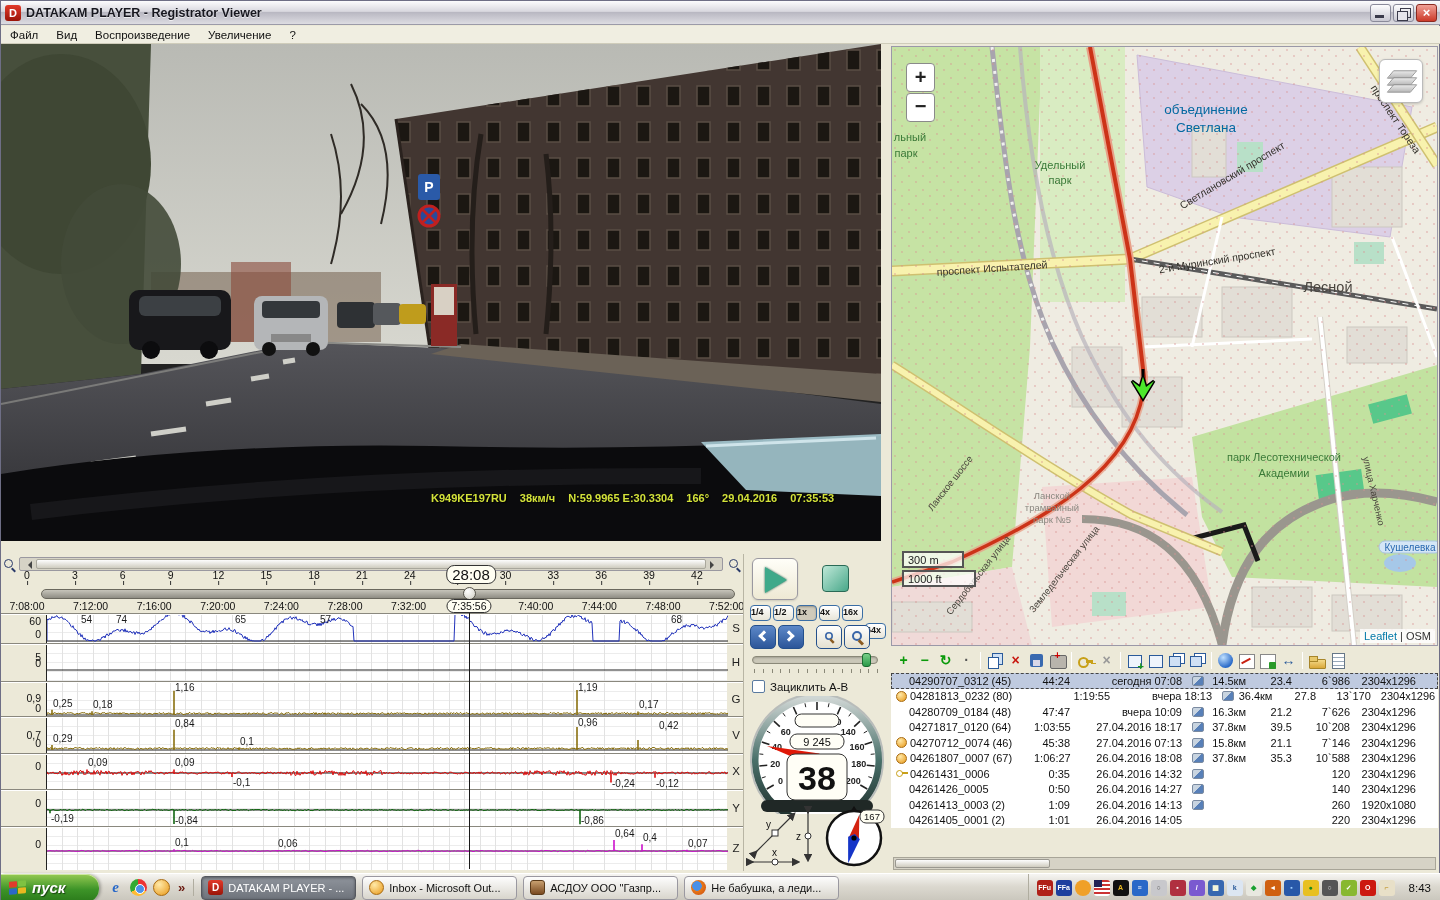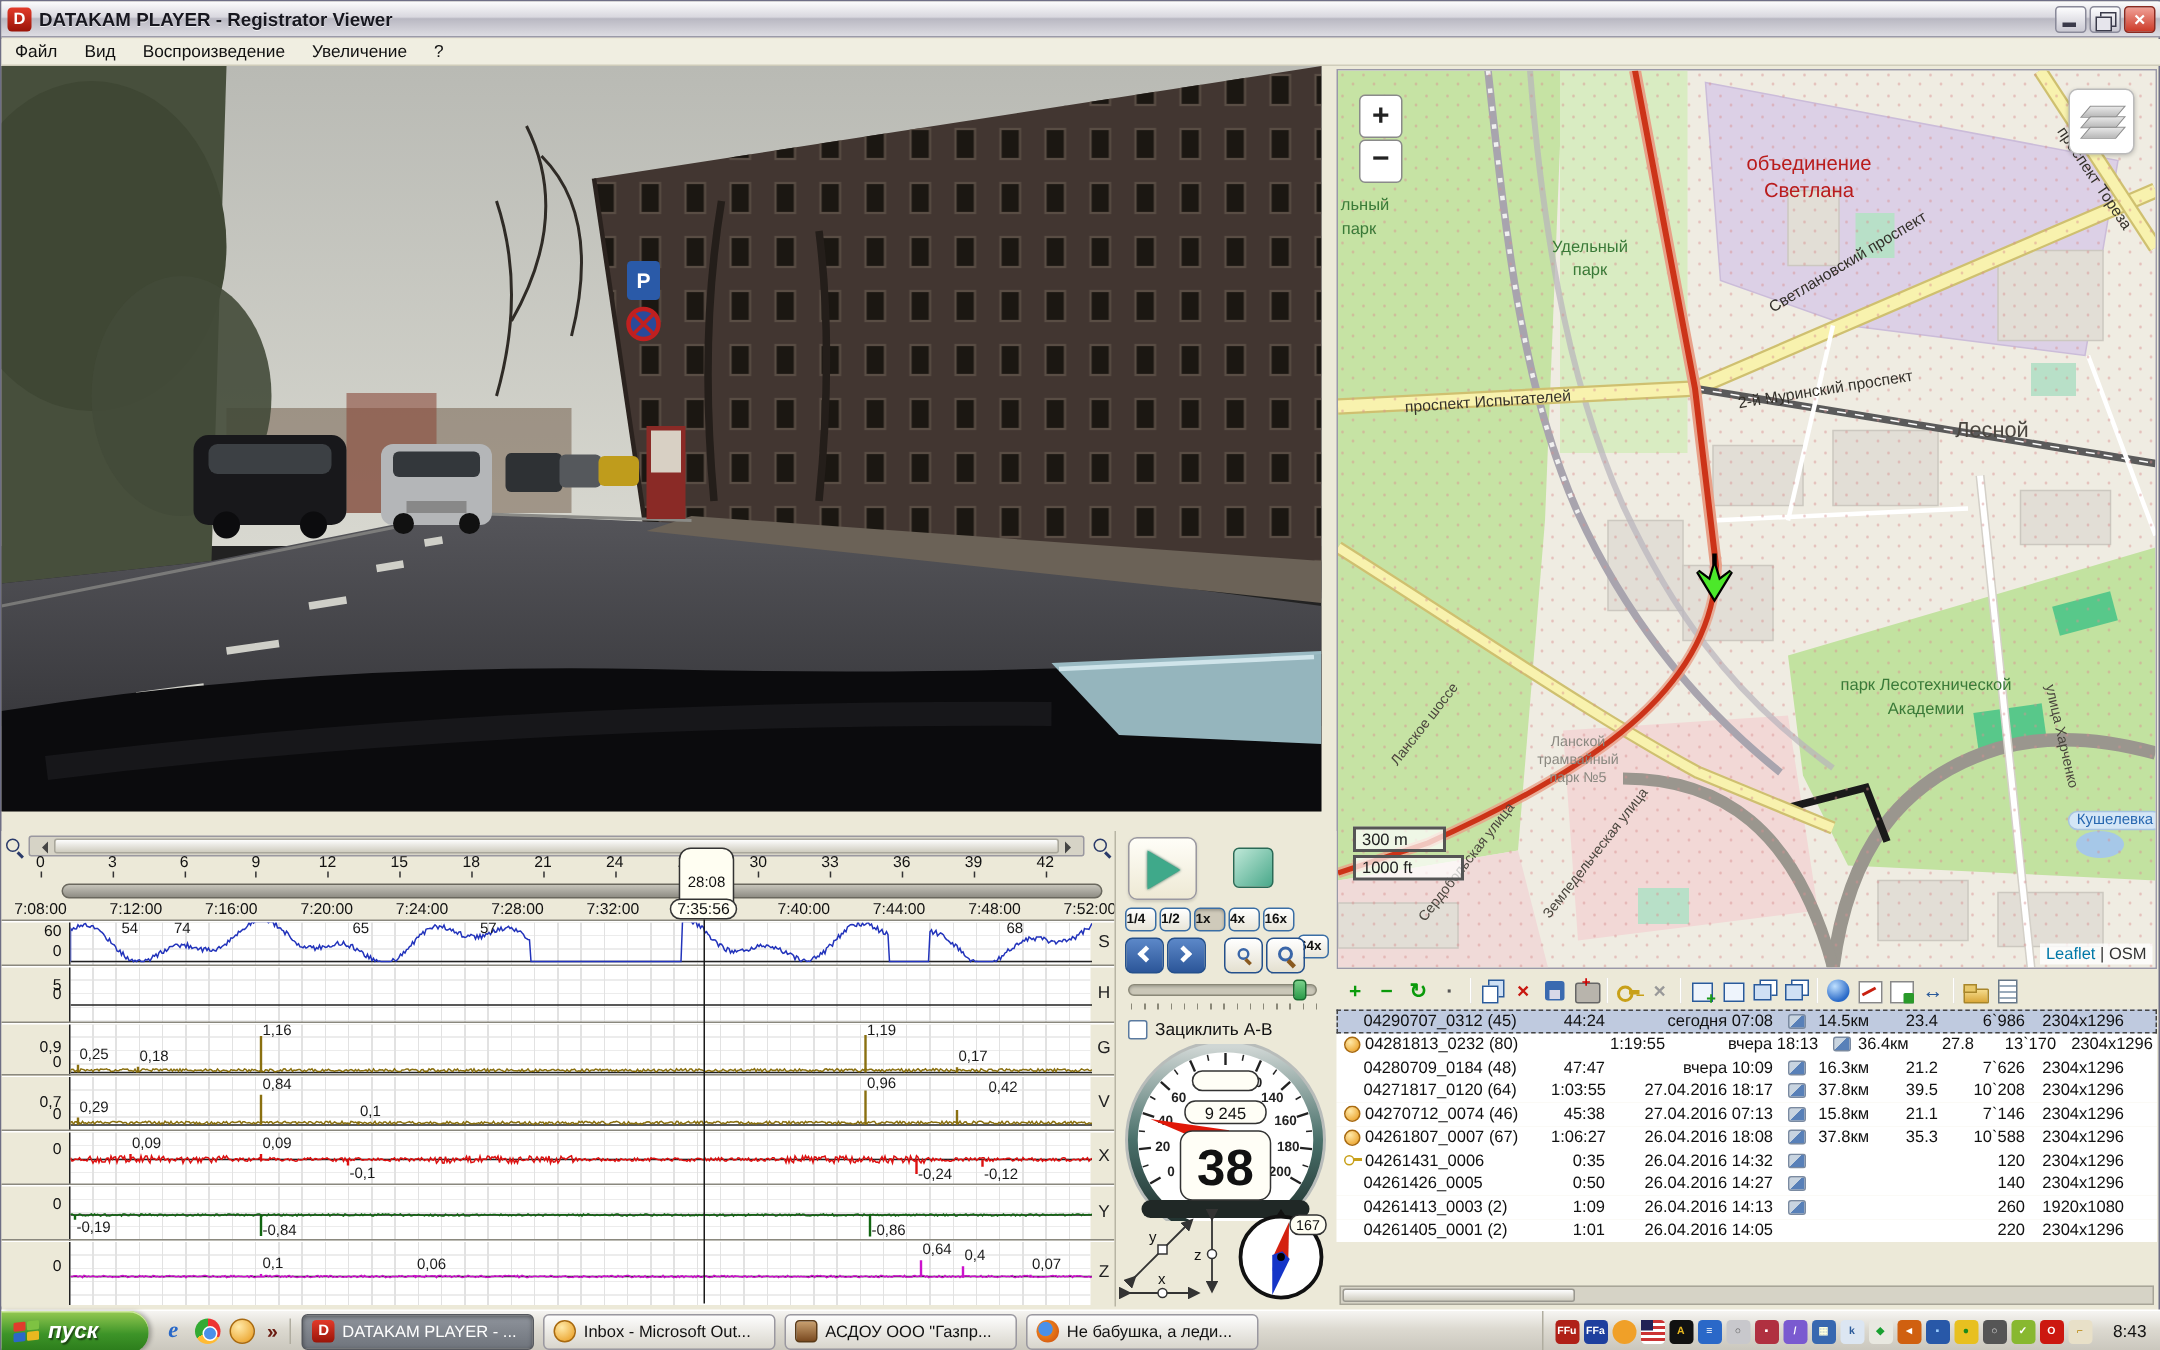--- a/index.html
+++ b/index.html
@@ -20,21 +20,21 @@
 #menubar span{font-size:11.5px;color:#111;padding:0 9px}
 
 #video{left:0;top:43px;width:880px;height:497px;background:#222;overflow:hidden}
 #overlay{position:absolute;left:430px;top:447px;width:450px;color:#d3e23a;font:bold 11px/14px "Liberation Mono",monospace;text-shadow:1px 1px 1px #000;display:flex;gap:13px;white-space:nowrap}
 
 #map{left:890px;top:45px;width:547px;height:600px;background:#efece2;overflow:hidden;border:1px solid #9a98a8}
 .ml{position:absolute;white-space:nowrap;transform:translate(-50%,-50%)}
 .ml.road{font-size:10.5px;color:#33302a}
 .ml.road-sm{font-size:9.5px;color:#4a463e}
 .ml.park{color:#3a7a38;font-size:11px}
-.ml.area{color:#b91c1c;font-size:13.5px}
+.ml.area{color:#0369a1;font-size:13.5px}
 .ml.district{color:#4a4640;font-size:14.5px}
 .ml.small{color:#8a8880;font-size:9.5px}
 .ml.station{color:#2868b0;background:#d4e6f6;border:1px solid #a8c4e0;border-radius:7px;padding:0 5px;font-size:10px}
 .mapbtn{position:absolute;background:#fff;border:1px solid #8a8a8a;border-radius:4px;text-align:center;font-weight:bold;color:#222}
 #layersbtn{right:14px;top:12px;width:44px;height:44px;border-radius:6px;border-color:#bbb;box-shadow:0 1px 3px #0003}
 .layerglyph{position:absolute;left:10px;width:24px;height:13px;background:linear-gradient(180deg,#e8e8e8,#b8b8b8);border:1px solid #909090;transform:skewX(-40deg) scaleY(.62)}
 #scalebox{left:10px;bottom:58px}
 .scale{border:2px solid #555;border-top:none;background:#ffffffb8;font-size:11px;color:#222;padding:0 4px;height:17px;line-height:15px;border-top:2px solid #555}
 #attrib{position:absolute;right:2px;bottom:2px;background:#ffffffcc;font-size:11px;padding:1px 4px;color:#333}
 #attrib b{color:#0078a8;font-weight:normal}
@@ -43,21 +43,21 @@
 .mag{position:absolute;width:9px;height:9px;border:1.6px solid #2a3a6a;border-radius:50%}
 .mag::after{content:"";position:absolute;right:-4px;bottom:-4px;width:5px;height:2px;background:#2a3a6a;transform:rotate(45deg)}
 #scrolltrack{left:18px;top:3px;width:704px;height:14px;background:#d6d3c6;border:1px solid #9a98a0;border-radius:2px}
 #scrollthumb{left:16px;top:1px;width:670px;height:10px;background:linear-gradient(180deg,#fdfdfd,#cfccbf);border:1px solid #a9a79c;border-radius:2px}
 .sarrow{position:absolute;top:3px;width:0;height:0;border:4px solid transparent}
 .tick{position:absolute;font-size:10.5px;color:#111;transform:translateX(-50%)}
 .tick::after{content:"";position:absolute;left:50%;top:12px;width:1px;height:4px;background:#333}
 .timelbl{position:absolute;font-size:10.5px;color:#111;transform:translateX(-50%)}
 #slidertrack{left:40px;top:35px;width:694px;height:10px;border-radius:6px;background:linear-gradient(180deg,#c6c4ba,#8f8d84);border:1px solid #6a685e}
 #sliderthumb{left:462px;top:33px;width:13px;height:13px;border-radius:50%;background:radial-gradient(circle at 35% 30%,#fff,#cfcdc2);border:1px solid #55534a}
-.bubble{position:absolute;transform:translateX(-50%);background:#fffef2;border:1px solid #333;border-radius:8px;font-size:10px;padding:16px 5px;line-height:13px;color:#111;z-index:5}
+.bubble{position:absolute;transform:translateX(-50%);background:#fffef2;border:1px solid #333;border-radius:8px;font-size:15px;padding:2px 5px;line-height:13px;color:#111;z-index:5}
 .timebox{position:absolute;transform:translateX(-50%);background:#fffef2;border:1px solid #333;border-radius:7px;font-size:10.5px;padding:0 4px;line-height:12px;color:#111;z-index:5}
 .band{position:absolute;left:0;width:742px;border-top:1px solid #8a887e;box-shadow:inset 0 1px 0 #fff}
 .plot{position:absolute;left:45px;top:1px;width:681px;bottom:0;background:#fff;border-left:1px solid #222;
  background-image:repeating-linear-gradient(90deg,transparent 0 14.5px,#e2e2e2 14.5px 15.5px),repeating-linear-gradient(180deg,transparent 0 8px,#ececec 8px 9px)}
 .ylab{position:absolute;width:40px;text-align:right;font-size:10.5px;color:#111}
 .glett{position:absolute;left:728px;width:14px;text-align:center;font-size:11.5px;color:#222}
 .pk{position:absolute;font-size:10px;color:#1a1a1a;white-space:nowrap;z-index:4}
 #cursor{left:468px;top:59px;width:1px;height:256px;background:#1a1a1a;z-index:6}
 
 #cpanel{left:742px;top:553px;width:148px;height:317px;background:#ece9d8;border-left:1px solid #b8b5a4}
@@ -213,20 +213,28 @@
       <rect x="433" y="243" width="20" height="28" fill="#d8d0c4"></rect>
       <rect x="417" y="130" width="22" height="26" rx="3" fill="#2a5aa8"></rect>
       <text x="428" y="148" font-size="14" fill="#fff" text-anchor="middle" font-weight="bold">P</text>
       <circle cx="428" cy="172" r="10" fill="#2a4a9a" stroke="#c02020" stroke-width="3"></circle>
       <path d="M421,165 L435,179 M435,165 L421,179" stroke="#c02020" stroke-width="2.5"></path>
       <path d="M0,497 L0,430 Q200,398 430,402 Q680,408 880,392 L880,497 Z" fill="#0b0b0d"></path>
       <path d="M30,468 Q340,430 700,432" stroke="#17171a" stroke-width="16" fill="none"></path>
       <path d="M700,398 L880,390 L880,452 L745,446 Z" fill="#a4c8d0" opacity="0.9"></path>
       <path d="M705,402 L875,394" stroke="#cfe4ea" stroke-width="3"></path>
     </svg>
+    <div id="overlay">
+      <span>K949KE197RU</span>
+      <span>38км/ч</span>
+      <span>N:59.9965 E:30.3304</span>
+      <span>166°</span>
+      <span>29.04.2016</span>
+      <span>07:35:53</span>
+    </div>
   </div>
 
   <div id="map" class="abs">
     <svg width="545" height="598" viewBox="0 0 545 598">
       <defs>
         <pattern id="dots" width="14" height="14" patternUnits="userSpaceOnUse">
           <circle cx="3" cy="3" r="0.9" fill="#d89090"></circle>
             <circle cx="10" cy="9" r="0.9" fill="#d89090"></circle>
         </pattern>
       </defs>

